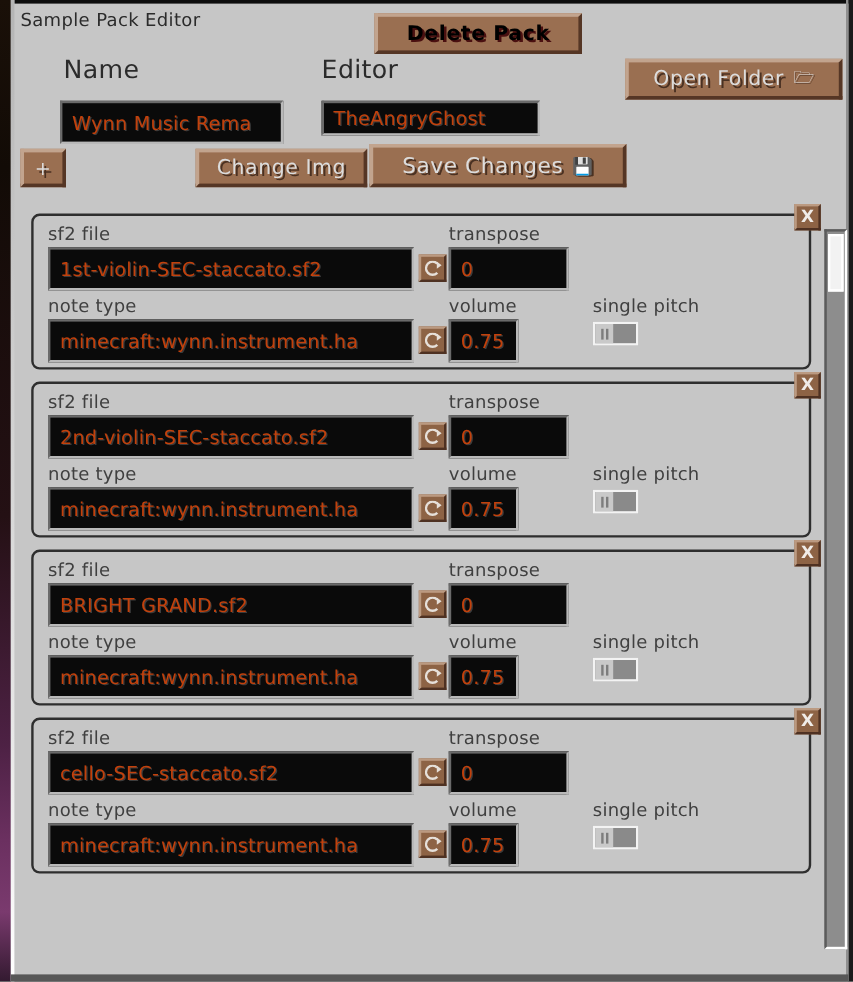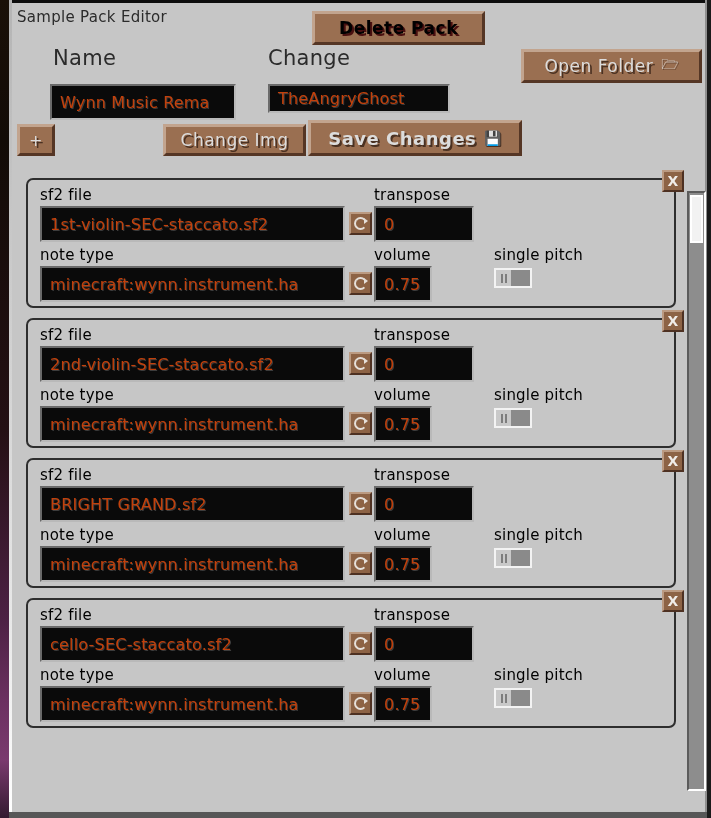--- a/index.html
+++ b/index.html
@@ -132,21 +132,21 @@
     text-shadow: 2px 2px 0 #4a3122;
     letter-spacing: 0.5px;
     white-space: nowrap;
   }
   .btn .lbl.danger {
     color: #000000;
     text-shadow: 2px 2px 0 #4a1010;
     font-weight: bold;
   }
   .btn .lbl.bold {
-    font-weight: bold;
+    font-weight: normal;
   }
   .btn .glyph {
     font-size: 14px;
     color: #e2e2e2;
     text-shadow: 1px 1px 0 #4a3122;
   }
 
   #delete-pack-btn  { left: 312px; top: 11px;  width: 173px; height: 34px; }
   #open-folder-btn  { left: 521px; top: 49px;  width: 181px; height: 34px; }
   #add-sample-btn   { left: 17px;  top: 124px; width: 38px;  height: 32px; }
@@ -172,21 +172,21 @@
     height: 130px;
     box-sizing: border-box;
     background: #c6c6c6;
     border: 2px solid #2e2e2e;
     border-radius: 7px;
   }
 
   .panel-label {
     position: absolute;
     font-size: 15px;
-    color: #000000;
+    color: #404040;
     letter-spacing: 0.2px;
     white-space: nowrap;
   }
   .lbl-sf2       { left: 12px;  top: 6px; }
   .lbl-note      { left: 12px;  top: 66px; }
   .lbl-transpose { left: 346px; top: 6px; }
   .lbl-volume    { left: 346px; top: 66px; }
   .lbl-pitch     { left: 466px; top: 66px; }
 
   .in-sf2       { left: 12px;  top: 26px; width: 305px; height: 36px; }
@@ -309,21 +309,21 @@
   <div class="edge-top-notch"></div>
   <div class="edge-left"></div>
   <div class="edge-left-hl"></div>
   <div class="edge-right"></div>
   <div class="edge-right-hl"></div>
   <div class="edge-bottom"></div>
 
   <div id="editor-title" class="pix">Sample Pack Editor</div>
 
   <div id="name-label" class="field-label pix">Name</div>
-  <div id="author-label" class="field-label pix">Change</div>
+  <div id="author-label" class="field-label pix">Editor</div>
 
   <div id="name-input" class="black-input">
     <span class="pix">Wynn Music Rema</span>
   </div>
   <div id="author-input" class="black-input">
     <span class="pix">TheAngryGhost</span>
   </div>
 
   <div id="delete-pack-btn" class="btn">
     <span class="lbl danger pix">Delete Pack</span>

